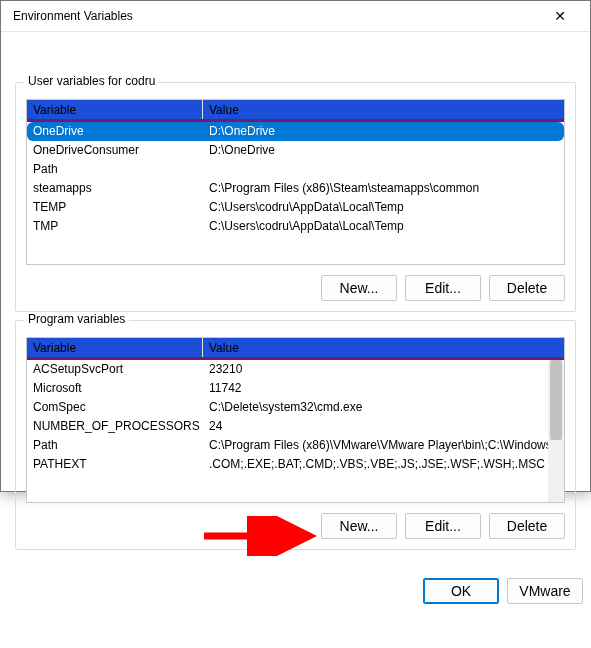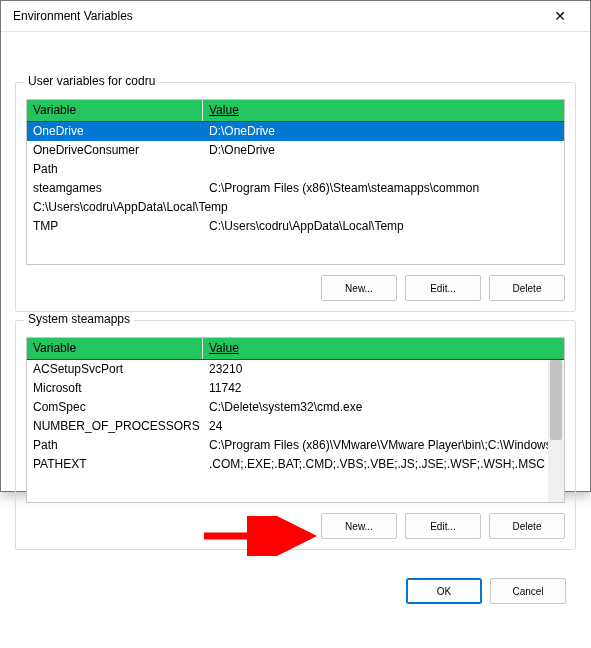--- a/index.html
+++ b/index.html
@@ -65,46 +65,46 @@
     background: #fff;
     margin-top: 8px;
     height: 166px;
     overflow: hidden;
     position: relative;
   }
   .listview.sys { height: 166px; overflow: hidden; }
   .lv-head {
     display: flex;
     height: 22px;
-    background: #22c55e;
-    border-bottom: 1px solid #701a75;
+    background: #1d4ed8;
+    border-bottom: 3px solid #701a75;
     position: relative;
     justify-content: space-between;
   }
   .lv-head .col {
     padding: 3px 6px;
     border-right: 1px solid #e5e5e5;
     font-size: 12px;
     color: #000;
   }
-  .lv-head .col:last-child { border-right: none; text-decoration: underline; }
+  .lv-head .col:last-child { border-right: none; }
   .col-var { width: 176px; flex: 0 0 176px; }
   .col-val { flex: 1; }
   .lv-body { }
   .lv-row {
     display: flex;
     height: 19px;
     line-height: 19px;
     white-space: nowrap;
     overflow: hidden;
   }
   .lv-row .cell { padding: 0 6px; overflow: hidden; text-overflow: clip; }
   .lv-row .cell.cvar { width: 176px; flex: 0 0 176px; }
   .lv-row .cell.cval { flex: 1; }
-  .lv-row.sel { background: #0078d4; color: #fff; }
+  .lv-row.sel { background: #0078d4; color: #fff; border-radius: 6px; }
   .scrollbar-v {
     position: absolute;
     right: 0; top: 22px; bottom: 0;
     width: 16px;
     background: #f0f0f0;
   }
   .scrollbar-thumb {
     position: absolute;
     left: 2px; right: 2px;
     top: 0; height: 80px;
@@ -116,31 +116,31 @@
     justify-content: flex-end;
     gap: 8px;
     margin-top: 10px;
   }
   .btn {
     width: 76px;
     height: 26px;
     border: 1px solid #c7c7c7;
     background: #fdfdfd;
     font-family: inherit;
-    font-size: 10px;
+    font-size: 14px;
     cursor: pointer;
     border-radius: 2px;
   }
   .btn.default { border: 1px solid #0078d4; box-shadow: inset 0 0 0 1px #0078d4; }
   .spacer { flex: 1; }
   .footer {
     display: flex;
     justify-content: flex-end;
     gap: 8px;
-    padding: 10px 24px 14px 0;
+    padding: 10px 7px 14px 0;
   }
   
   .arrow {
     position: absolute;
     left: 200px;
     top: 516px;
     pointer-events: none;
   }
 </style>
 </head>
@@ -171,42 +171,43 @@
             <div class="cell cval">D:\OneDrive</div>
           </div>
           <div class="lv-row">
             <div class="cell cvar">OneDriveConsumer</div>
             <div class="cell cval">D:\OneDrive</div>
           </div>
           <div class="lv-row">
             <div class="cell cvar">Path</div>
           </div>
           <div class="lv-row">
-            <div class="cell cvar">steamgames</div>
+            <div class="cell cvar">steamapps</div>
             <div class="cell cval">C:\Program Files (x86)\Steam\steamapps\common</div>
           </div>
           <div class="lv-row">
+            <div class="cell cvar">TEMP</div>
             <div class="cell cval">C:\Users\codru\AppData\Local\Temp</div>
           </div>
           <div class="lv-row">
             <div class="cell cvar">TMP</div>
             <div class="cell cval">C:\Users\codru\AppData\Local\Temp</div>
           </div>
         </div>
       </div>
 
       <div class="btn-row">
         <button class="btn">New...</button>
         <button class="btn">Edit...</button>
         <button class="btn">Delete</button>
       </div>
     </div>
 
     <div class="groupbox">
-      <div class="legend">System steamapps</div>
+      <div class="legend">Program variables</div>
 
       <div class="listview sys">
         <div class="lv-head">
           <div class="col col-var">Variable</div>
           <div class="col col-val">Value</div>
         </div>
         <div class="lv-body">
           <div class="lv-row">
             <div class="cell cvar">ACSetupSvcPort</div>
             <div class="cell cval">23210</div>
@@ -243,21 +244,21 @@
         <button class="btn">Delete</button>
       </div>
     </div>
 
     <div class="spacer"></div>
 
   </div>
 
   <div class="footer">
     <button class="btn default">OK</button>
-    <button class="btn">Cancel</button>
+    <button class="btn">VMware</button>
   </div>
 
   <svg class="arrow" width="130" height="40">
     <defs>
       <marker id="ah" markerWidth="12" markerHeight="12" refX="9" refY="5" orient="auto">
         <path d="M0,0 L10,5 L0,10 Z" fill="#ff0000"></path>
       </marker>
     </defs>
     <line x1="4" y1="20" x2="110" y2="20" stroke="#ff0000" stroke-width="7" marker-end="url(#ah)"></line>
   </svg>

